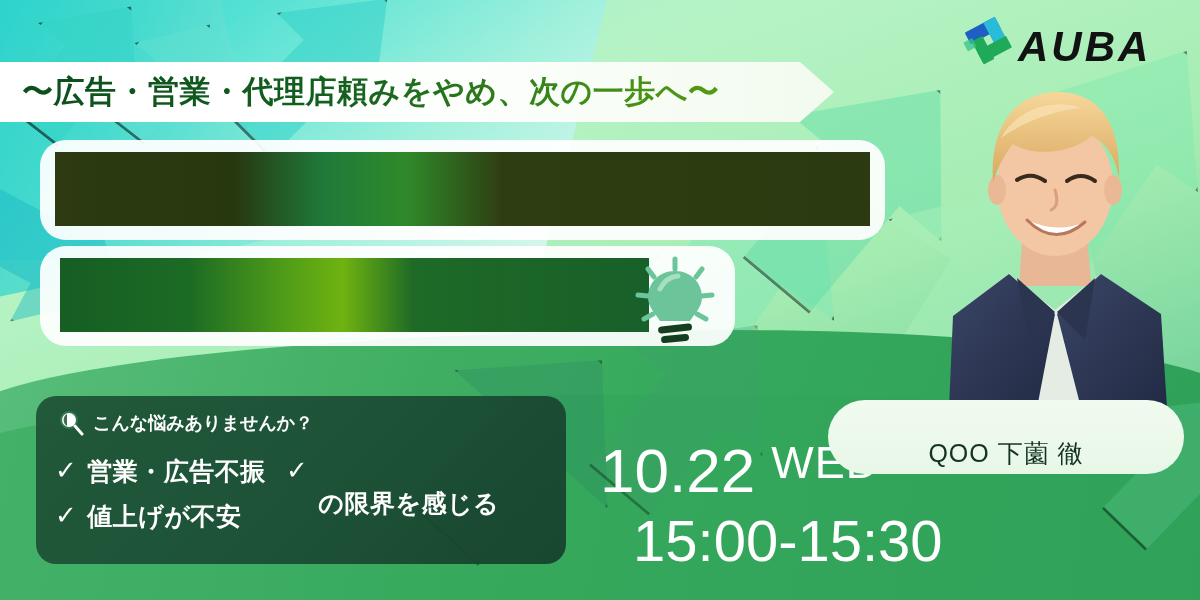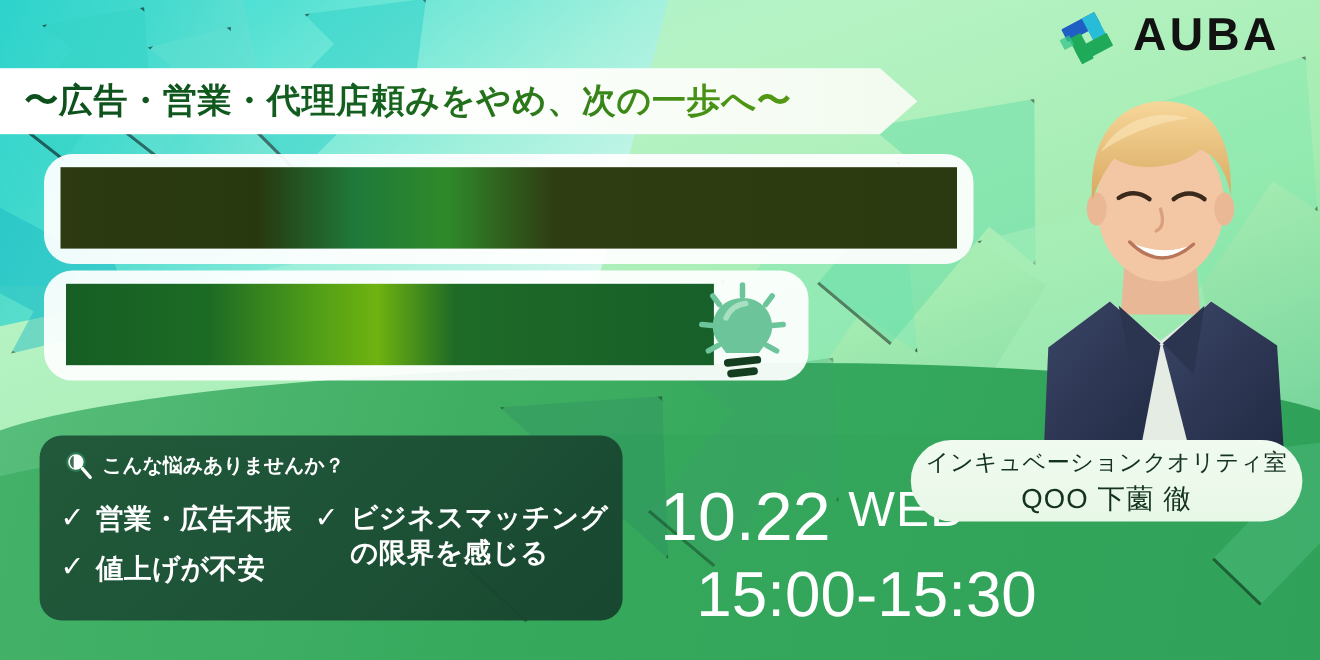--- a/index.html
+++ b/index.html
@@ -156,21 +156,21 @@
   .speaker-org{
     position:absolute;left:828px;top:406px;width:356px;text-align:center;
     color:#13321f;font-size:21px;font-weight:400;letter-spacing:.5px;
   }
   .speaker-name{
     position:absolute;left:828px;top:437px;width:356px;text-align:center;
     color:#13321f;font-size:25px;font-weight:400;letter-spacing:1px;
   }
 
   
-  .logo{position:absolute;left:962px;top:10px;width:228px;height:58px;display:flex;align-items:flex-start;gap:12px;}
+  .logo{position:absolute;left:962px;top:10px;width:228px;height:58px;display:flex;align-items:flex-end;gap:0;font-style:italic;}
   .logo-mark{width:56px;height:52px;position:relative;flex:0 0 auto;}
   .logo-text{font-size:42px;font-weight:700;letter-spacing:3px;color:#121212;line-height:1;}
 </style>
 </head>
 <body>
 
 <div class="banner">
 
   <div class="bg">
     <i class="teal-wash"></i>
@@ -301,30 +301,29 @@
     <div class="chk-row">
       <span class="chk">✓</span>
       <span class="txt">値上げが不安</span>
     </div>
   </div>
 
   <div class="chk-col">
     <div class="chk-row">
       <span class="chk">✓</span>
       <span class="txt">
-        <span>ビジネスマッチング</span><br>
+        <br>
         <span>の限界を感じる</span>
       </span>
     </div>
   </div>
 
   <div class="date">
     <span>10.22</span>
     <span class="dow">WED</span>
   </div>
   <div class="time">15:00-15:30</div>
 
 
   <div class="speaker-card"></div>
-  <div class="speaker-org">インキュベーションクオリティ室</div>
   <div class="speaker-name">QOO 下薗 徹</div>
 
 </div>
 
 </body></html>

